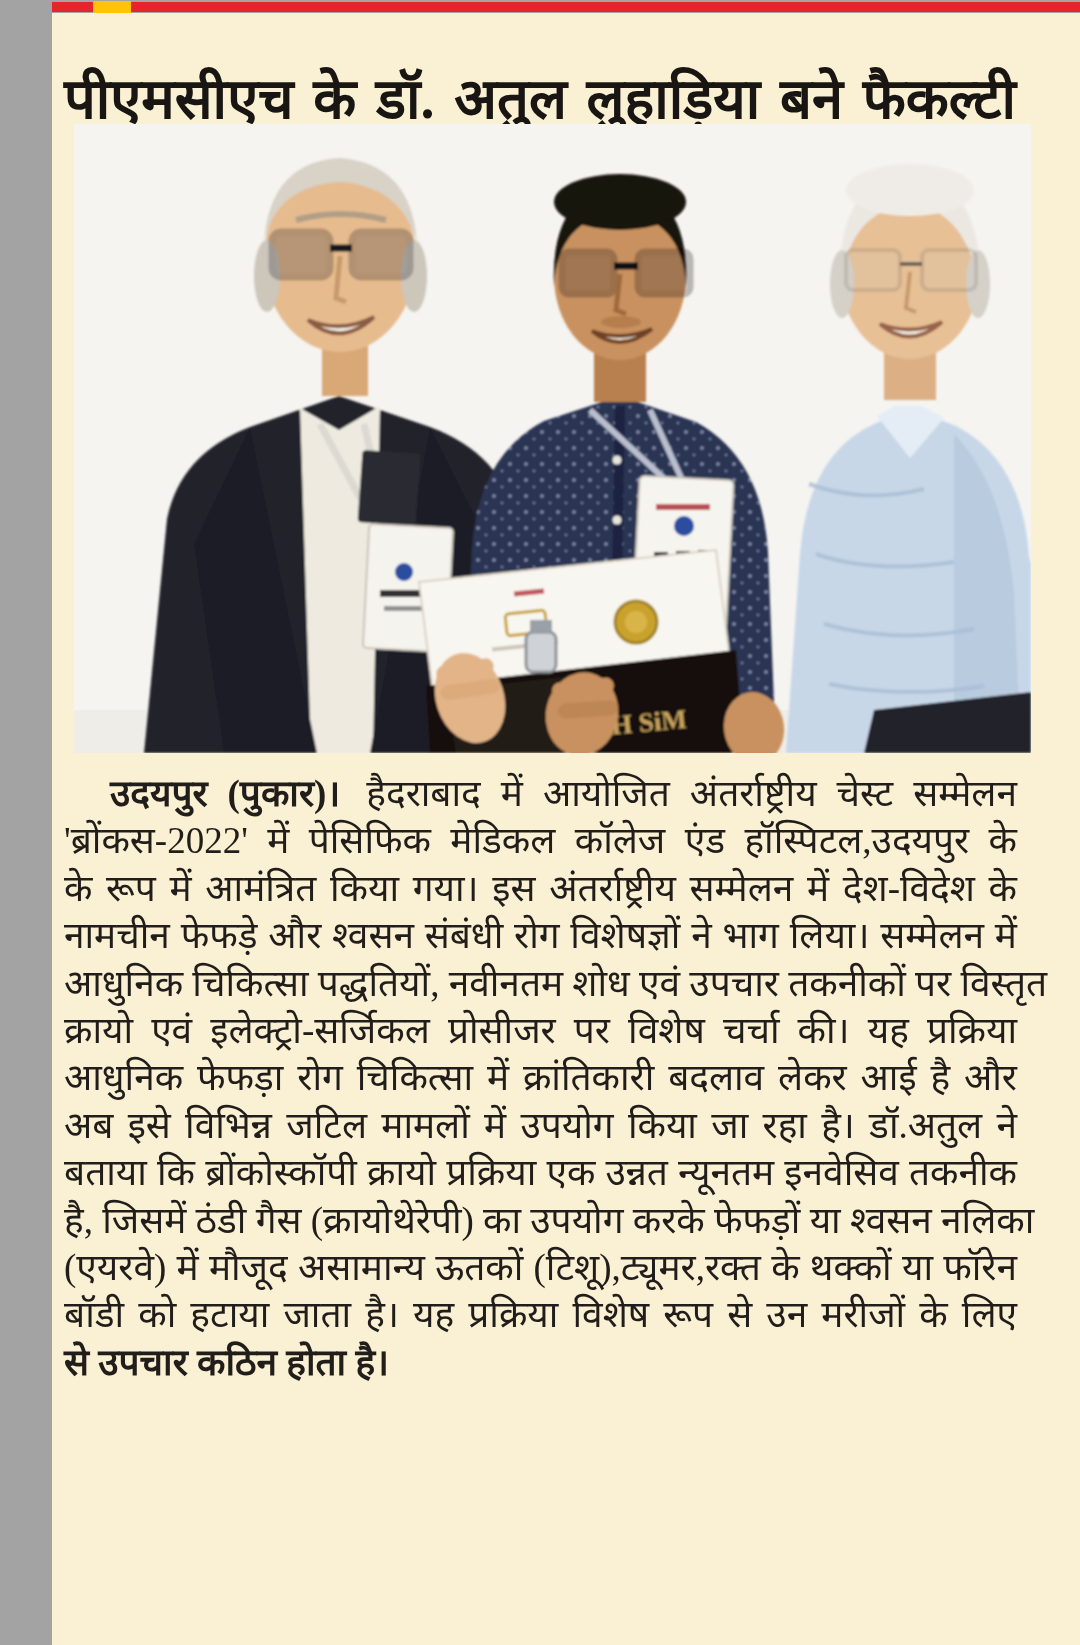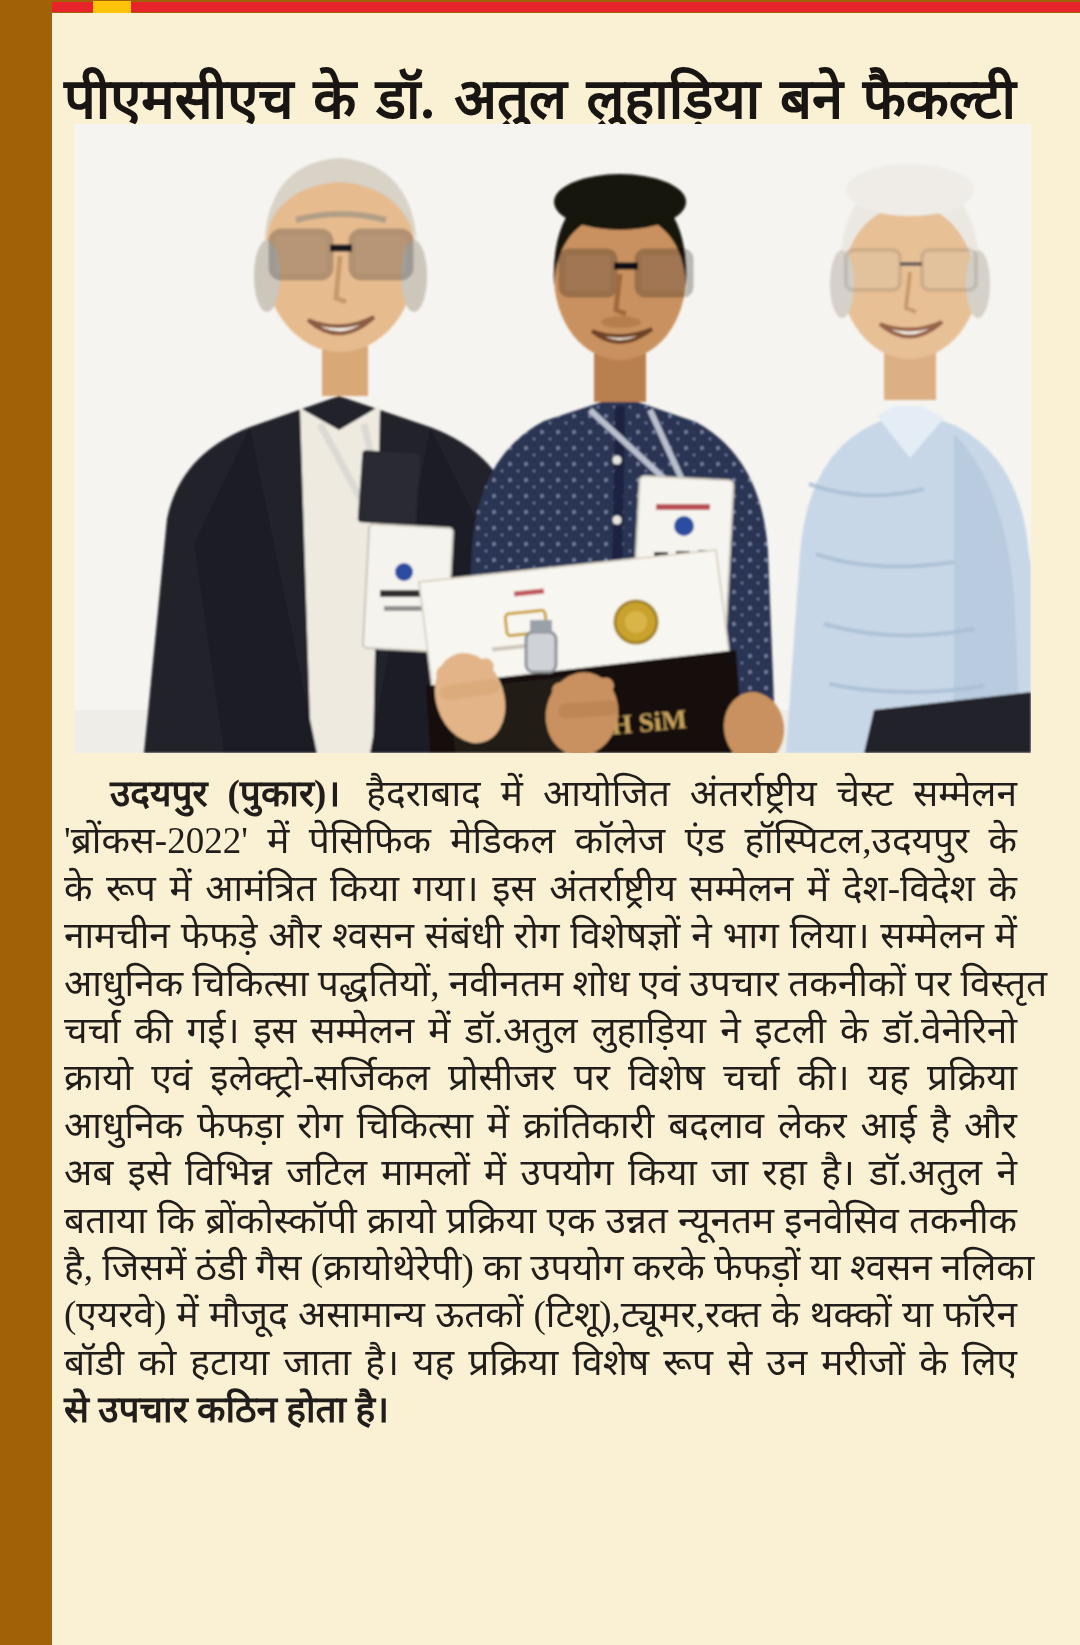--- a/index.html
+++ b/index.html
@@ -1,18 +1,18 @@
 <!DOCTYPE html>
 <html><head>
 <meta charset="utf-8">
 <style>
   html,body { margin:0; padding:0; }
   .page {
     position:relative; width:1080px; height:1645px;
-    background:#a16207; overflow:hidden;
+    background:#a3a3a3; overflow:hidden;
     font-family:"Liberation Serif","DejaVu Serif",serif;
   }
   .content-bg { position:absolute; left:52px; top:13px; right:0; bottom:0; background:#faf0d3; }
   .redbar { position:absolute; left:52px; top:2px; right:0; height:10px; background:#e8242b; }
   .yellowmark { position:absolute; left:93px; top:1px; width:38px; height:12px; background:#ffc40a; }
   .headline {
     position:absolute; left:64px; top:22px; width:952px;
     font-size:56px; font-weight:bold; color:#181512;
     line-height:1.42; text-align:justify; text-align-last:justify;
   }
@@ -160,21 +160,20 @@
       </g>
     </svg>
   </div>
 
   <div class="article">
     <div class="jline indent"><span class="bold">उदयपुर (पुकार)।</span><span>हैदराबाद में आयोजित अंतर्राष्ट्रीय चेस्ट सम्मेलन</span></div>
     <div class="jline">'ब्रोंकस-2022' में पेसिफिक मेडिकल कॉलेज एंड हॉस्पिटल,उदयपुर के</div>
     <div class="jline">के रूप में आमंत्रित किया गया। इस अंतर्राष्ट्रीय सम्मेलन में देश-विदेश के</div>
     <div class="jline">नामचीन फेफड़े और श्वसन संबंधी रोग विशेषज्ञों ने भाग लिया। सम्मेलन में</div>
     <div class="jline">आधुनिक चिकित्सा पद्धतियों, नवीनतम शोध एवं उपचार तकनीकों पर विस्तृत</div>
-    <div class="jline">चर्चा की गई। इस सम्मेलन में डॉ.अतुल लुहाड़िया ने इटली के डॉ.वेनेरिनो</div>
     <div class="jline">क्रायो एवं इलेक्ट्रो-सर्जिकल प्रोसीजर पर विशेष चर्चा की। यह प्रक्रिया</div>
     <div class="jline">आधुनिक फेफड़ा रोग चिकित्सा में क्रांतिकारी बदलाव लेकर आई है और</div>
     <div class="jline">अब इसे विभिन्न जटिल मामलों में उपयोग किया जा रहा है। डॉ.अतुल ने</div>
     <div class="jline">बताया कि ब्रोंकोस्कॉपी क्रायो प्रक्रिया एक उन्नत न्यूनतम इनवेसिव तकनीक</div>
     <div class="jline">है, जिसमें ठंडी गैस (क्रायोथेरेपी) का उपयोग करके फेफड़ों या श्वसन नलिका</div>
     <div class="jline">(एयरवे) में मौजूद असामान्य ऊतकों (टिशू),ट्यूमर,रक्त के थक्कों या फॉरेन</div>
     <div class="jline">बॉडी को हटाया जाता है। यह प्रक्रिया विशेष रूप से उन मरीजों के लिए</div>
     <div class="jline last">से उपचार कठिन होता है।</div>
   </div>
 </div>

